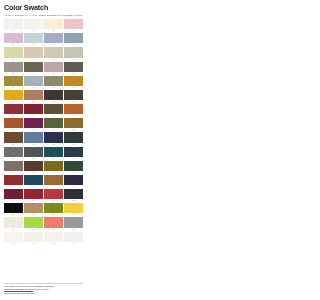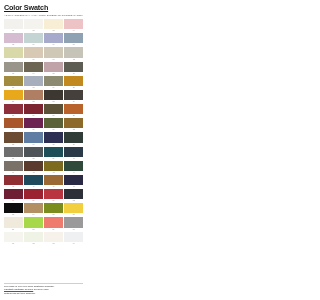--- a/index.html
+++ b/index.html
@@ -28,21 +28,20 @@
     padding-top: 4px;
   }
   .title {
     font-size: 7.2px;
     line-height: 8px;
     font-weight: bold;
     letter-spacing: -0.15px;
     color: #1a1a1a;
     margin: 0;
     white-space: nowrap;
-    text-decoration: underline;
   }
   .subtitle {
     margin-top: 1.5px;
     font-size: 2.1px;
     line-height: 2.6px;
     letter-spacing: 0.25px;
     color: #444444;
     white-space: nowrap;
     overflow: hidden;
     text-overflow: clip;

